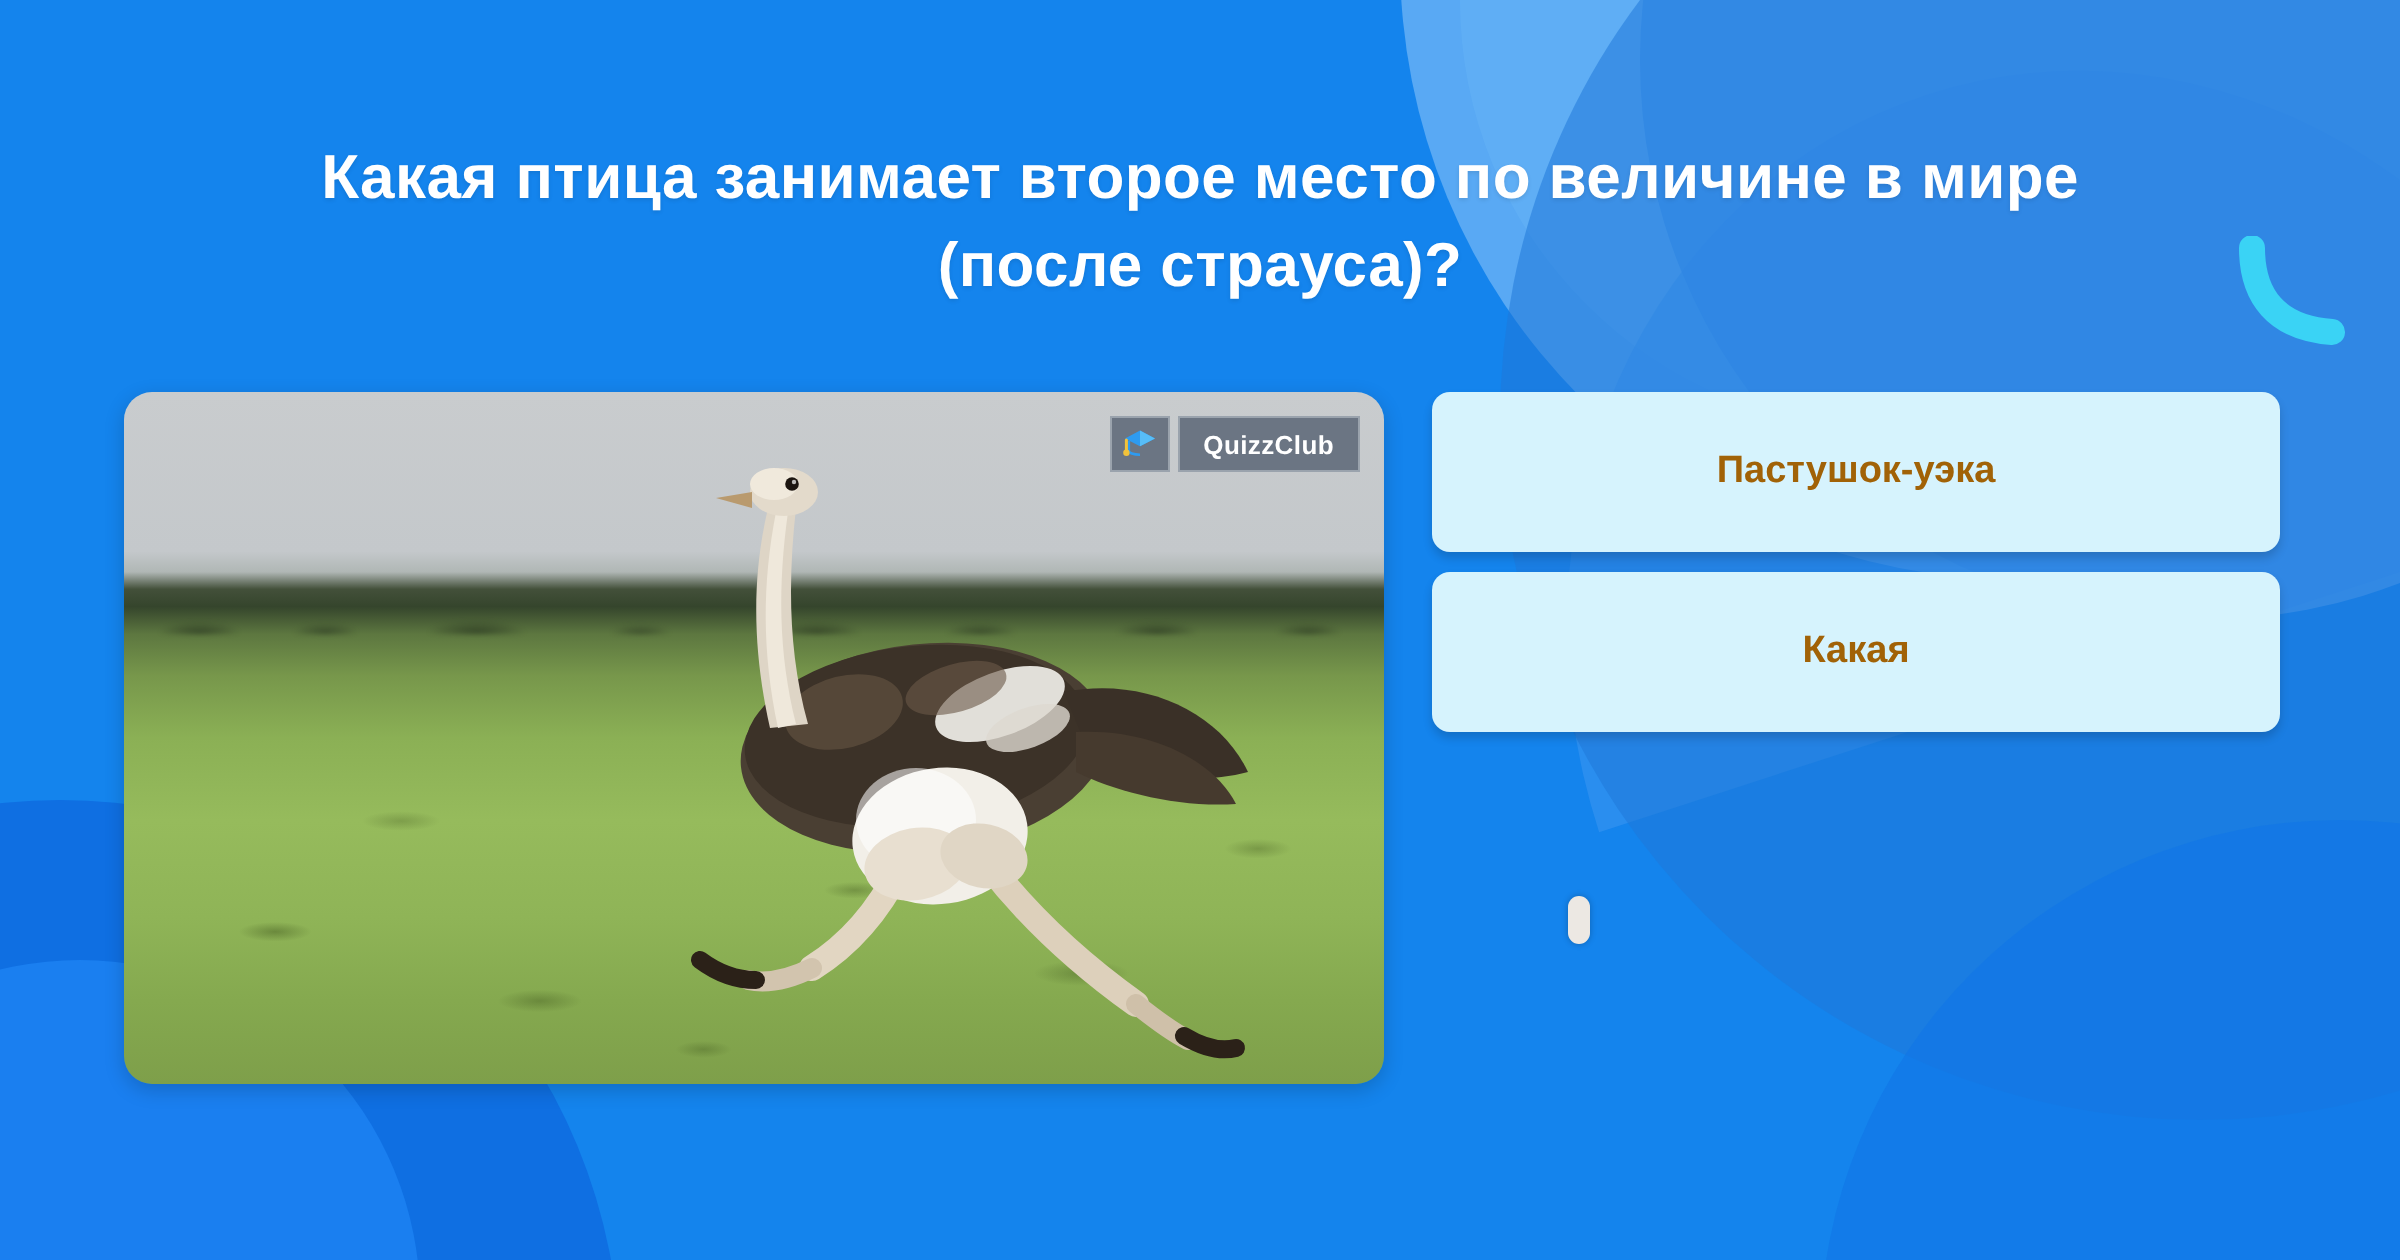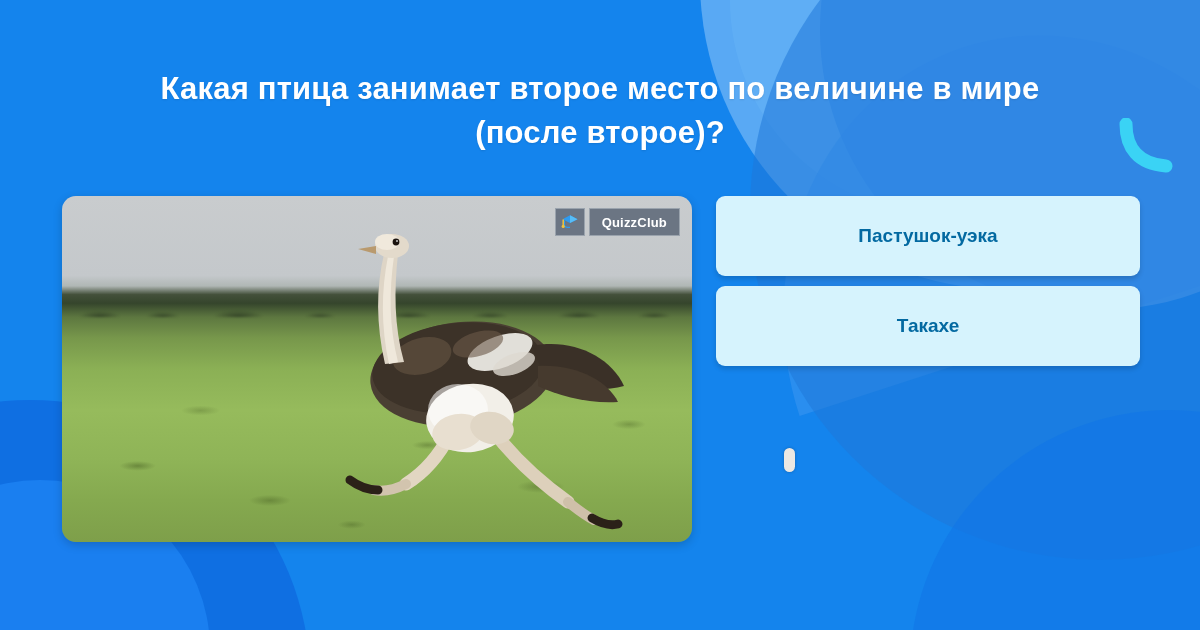--- a/index.html
+++ b/index.html
@@ -202,21 +202,21 @@
     top: 0;
     width: 424px;
     display: flex;
     flex-direction: column;
     gap: 10px;
   }
   .answer {
     height: 80px;
     border-radius: 9px;
     background: #d6f3fd;
-    color: #0369a1;
+    color: #a16207;
     font-size: 19px;
     font-weight: bold;
     display: flex;
     align-items: center;
     justify-content: center;
     box-shadow: 0 3px 5px rgba(0,0,0,.16);
     cursor: pointer;
     text-align: center;
     padding: 0 4px;
     box-sizing: border-box;
@@ -248,21 +248,21 @@
     <div class="blob blob-bottomleft-2"></div>
     <div class="blob blob-bottomright"></div>
 
     <svg class="arc-accent" viewBox="0 0 62 56">
       <path d="M10 6 C10 30 22 46 50 48" fill="none" stroke="#3ad3f5" stroke-width="13" stroke-linecap="round"></path>
     </svg>
   </div>
 
   <h1 class="title">
     <span class="title-line">Какая птица занимает второе место по величине в мире</span>
-    <span class="title-line">(после второе)?</span>
+    <span class="title-line">(после страуса)?</span>
   </h1>
 
   <div class="content">
 
     <div class="photo-card">
       <div class="photo">
         <div class="horizon-trees"></div>
 
         <svg class="ostrich" viewBox="0 0 630 346">
 
@@ -313,18 +313,18 @@
               <circle cx="2.2" cy="12.4" r="1.6" fill="#f2c23a"></circle>
             </svg>
           </div>
           <div class="wm-label">QuizzClub</div>
         </div>
       </div>
     </div>
 
     <div class="answers">
       <div class="answer">Пастушок-уэка</div>
-      <div class="answer">Такахе</div>
+      <div class="answer">Какая</div>
       <div class="cursor-stub"></div>
     </div>
 
   </div>
 </div>
 
 </body></html>

